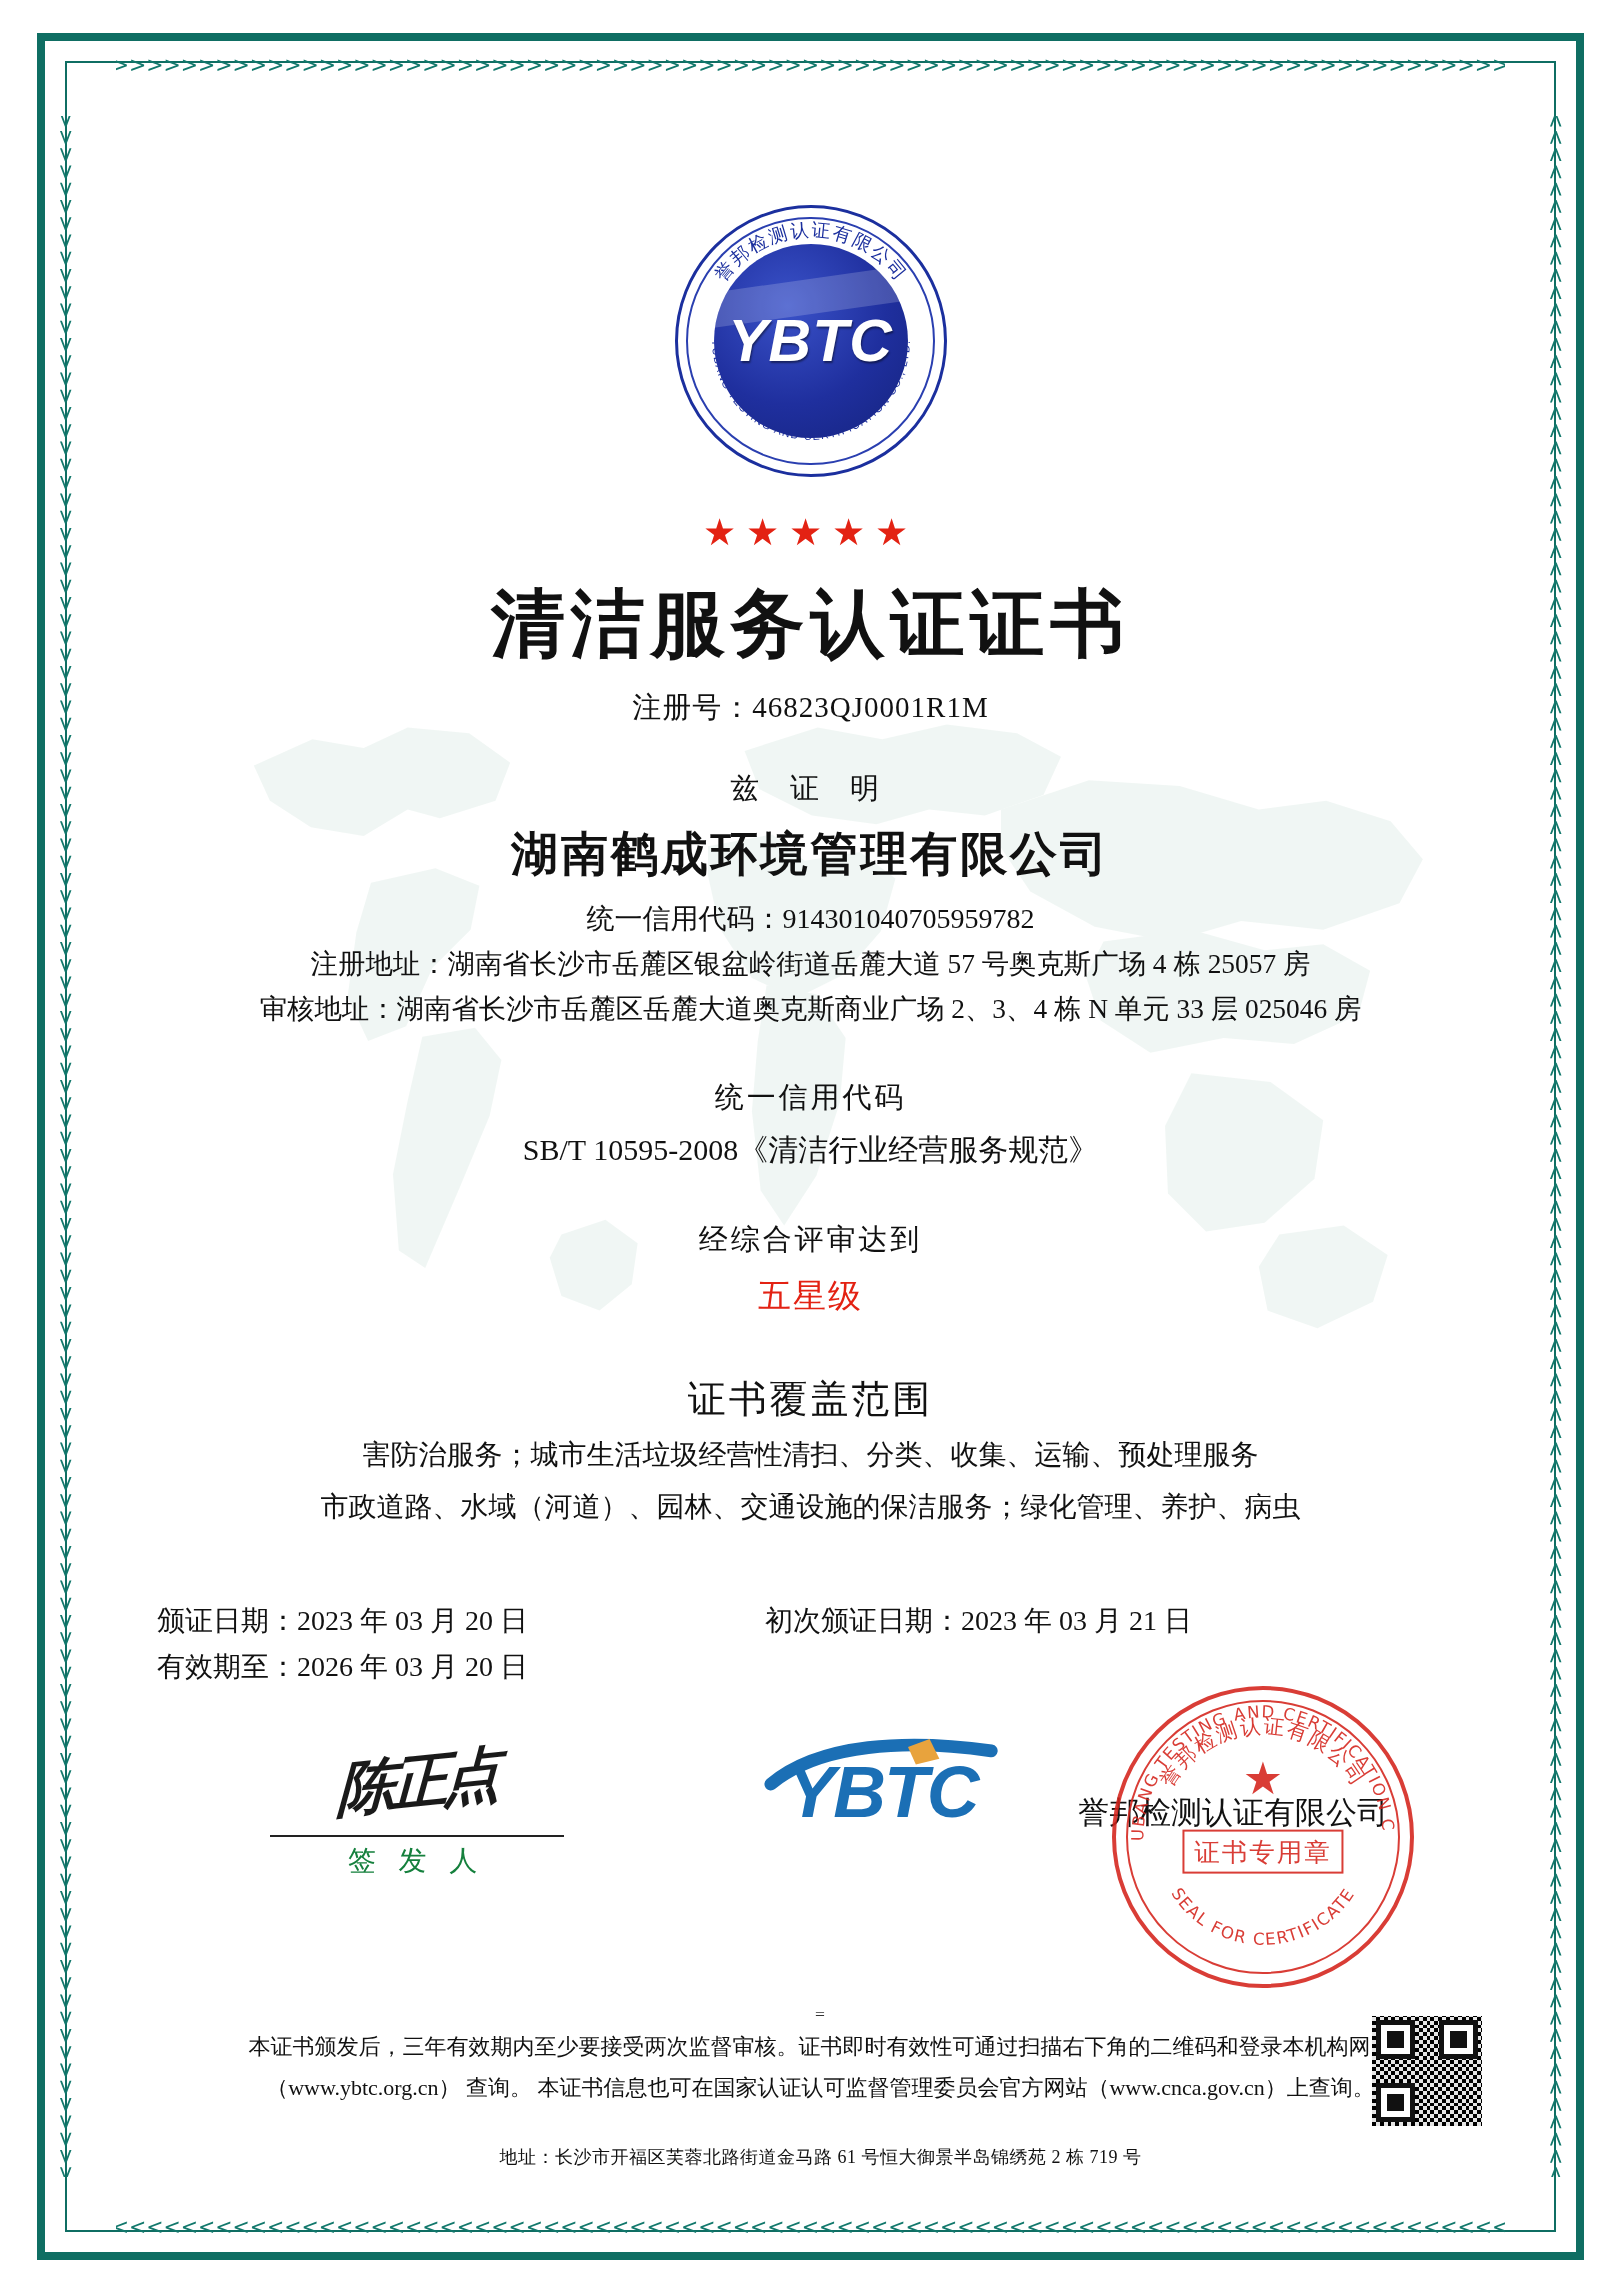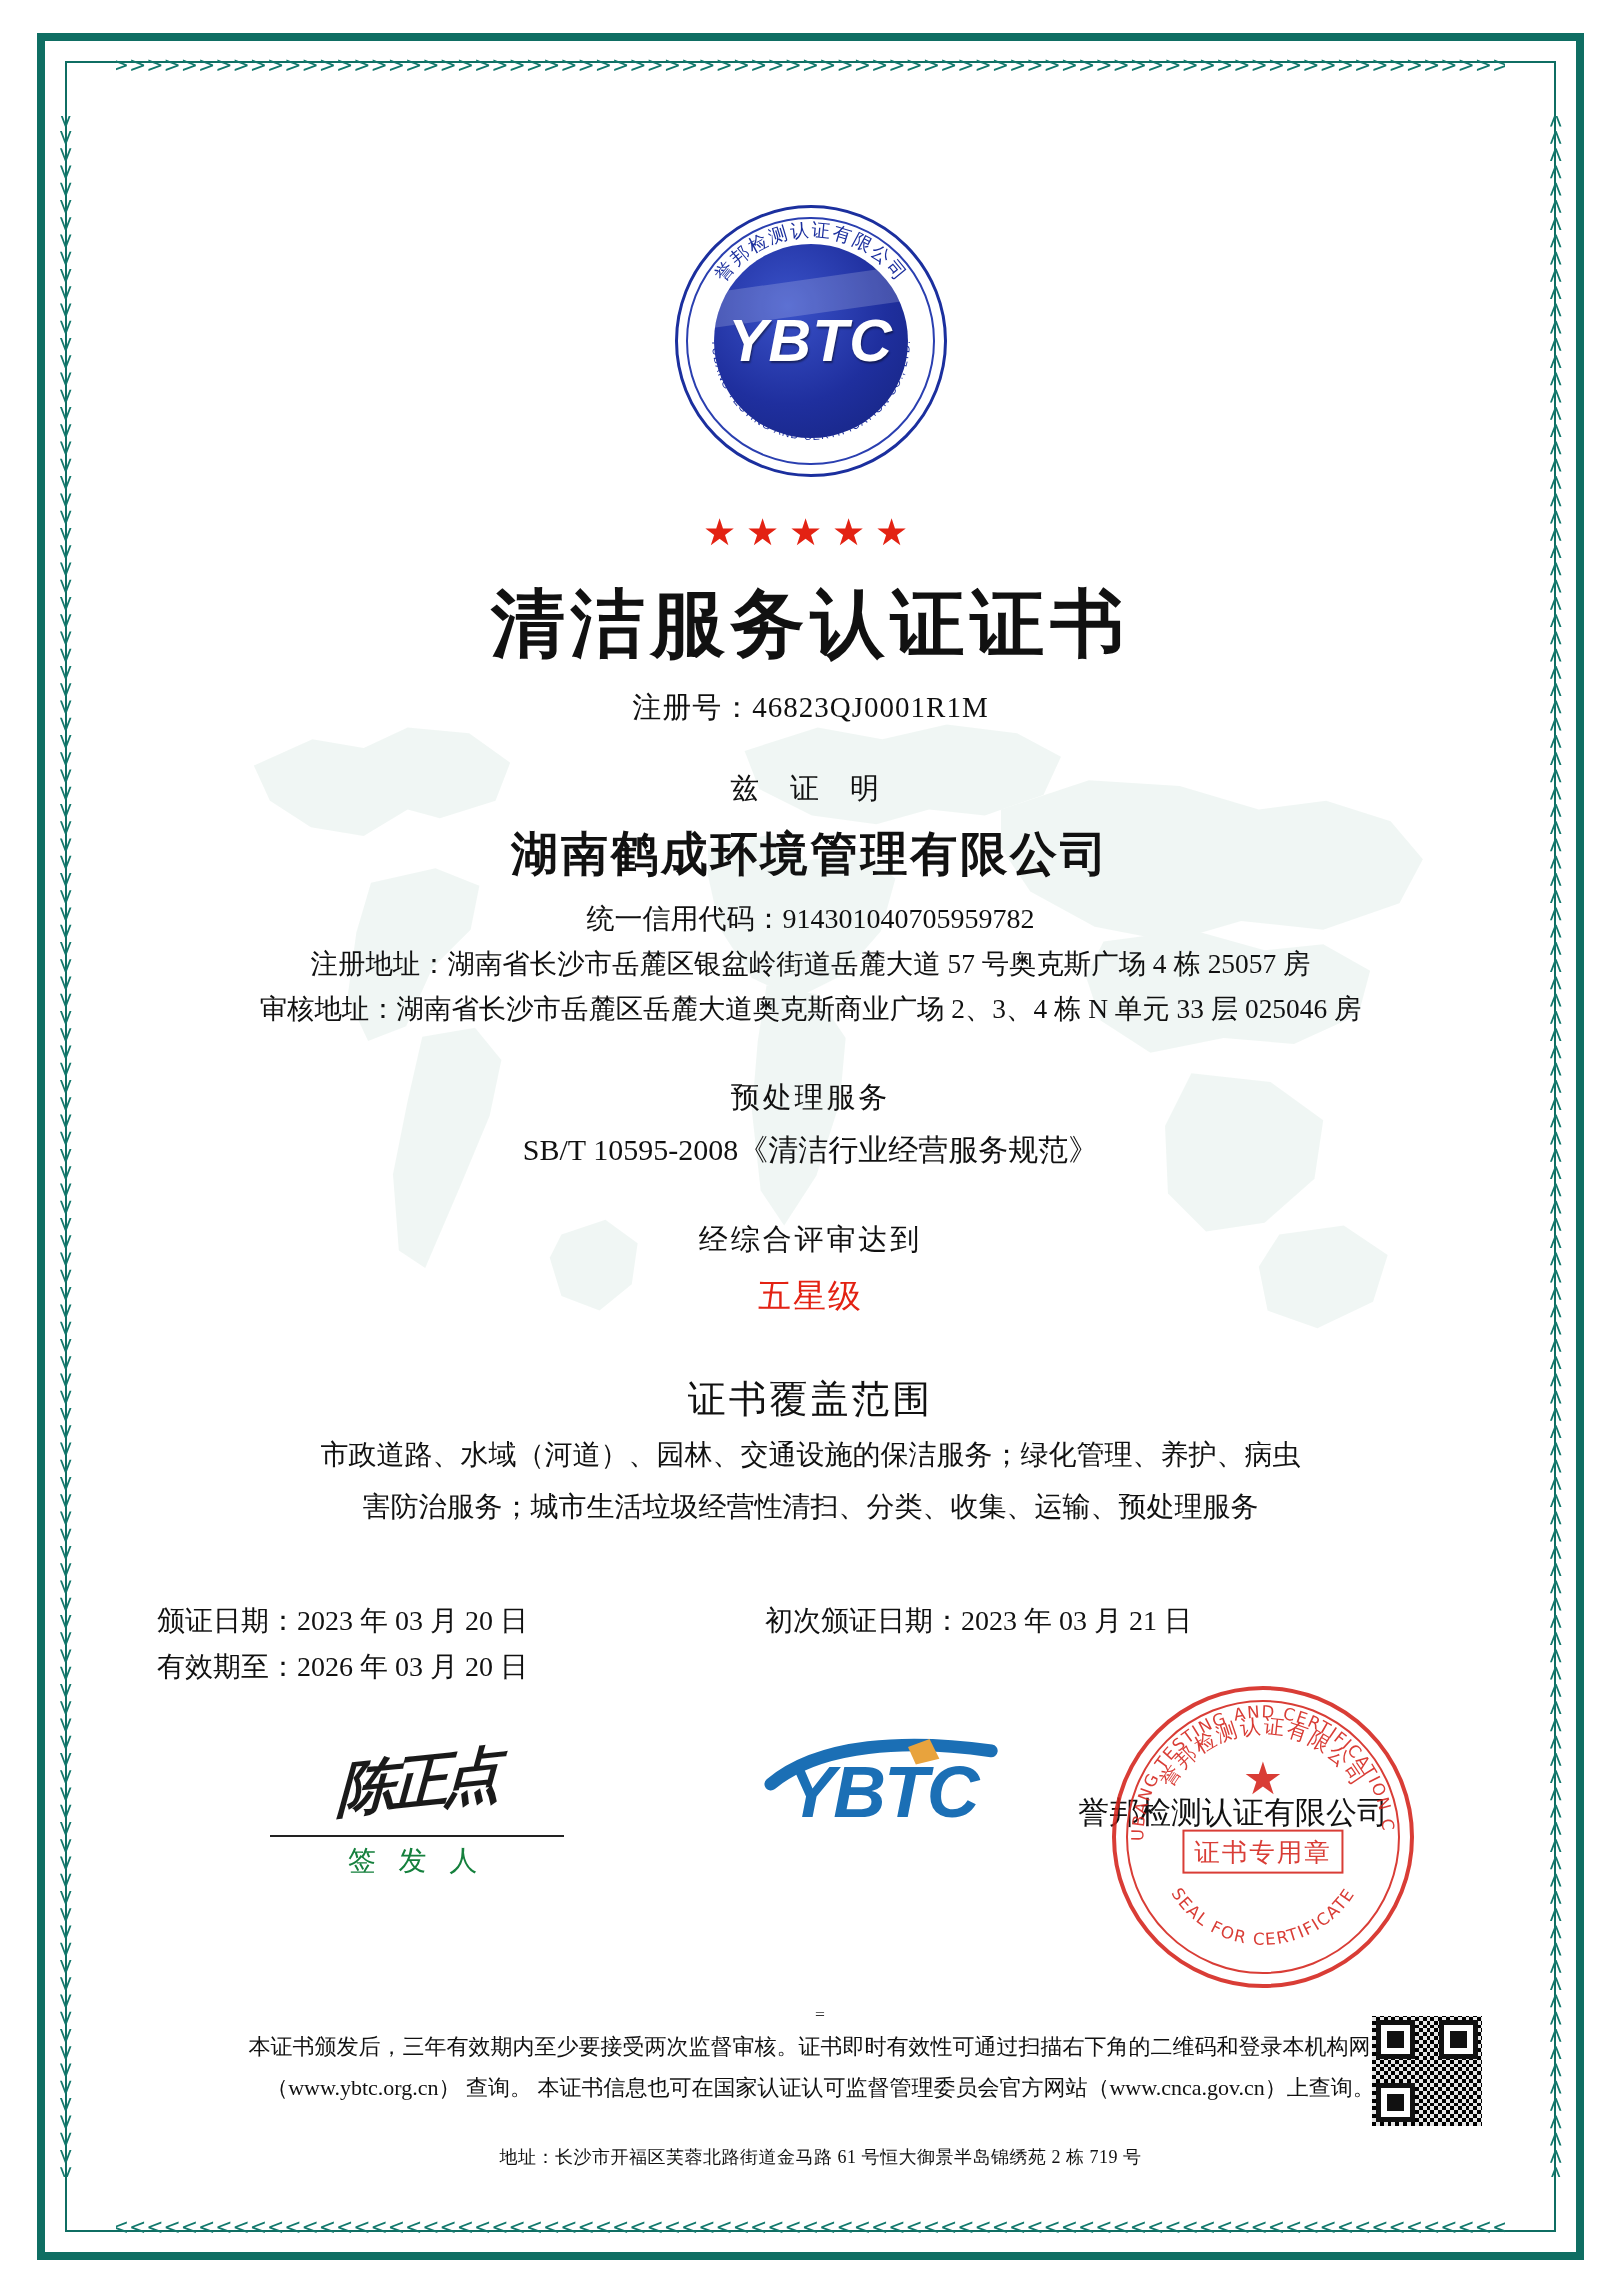--- a/index.html
+++ b/index.html
@@ -449,29 +449,29 @@
     <div class="reg-no">
       <span>注册号：</span><span>46823QJ0001R1M</span>
     </div>
 
     <div class="hereby">兹 证 明</div>
     <div class="company">湖南鹤成环境管理有限公司</div>
     <div class="credit-code">统一信用代码：914301040705959782</div>
     <div class="addr-line">注册地址：湖南省长沙市岳麓区银盆岭街道岳麓大道 57 号奥克斯广场 4 栋 25057 房</div>
     <div class="addr-line">审核地址：湖南省长沙市岳麓区岳麓大道奥克斯商业广场 2、3、4 栋 N 单元 33 层 025046 房</div>
 
-    <div class="section-head">预处理服务</div>
+    <div class="section-head">统一信用代码</div>
     <div class="standard">SB/T 10595-2008《清洁行业经营服务规范》</div>
 
     <div class="eval-head">经综合评审达到</div>
     <div class="grade">五星级</div>
 
     <div class="scope-head">证书覆盖范围</div>
+    <div class="scope-line">害防治服务；城市生活垃圾经营性清扫、分类、收集、运输、预处理服务</div>
     <div class="scope-line">市政道路、水域（河道）、园林、交通设施的保洁服务；绿化管理、养护、病虫</div>
-    <div class="scope-line">害防治服务；城市生活垃圾经营性清扫、分类、收集、运输、预处理服务</div>
   </div>
 
   <div class="dates">
     <div class="dates-row">
       <div class="dates-left">颁证日期：2023 年 03 月 20 日</div>
       <div class="dates-right">初次颁证日期：2023 年 03 月 21 日</div>
     </div>
     <div class="dates-row">
       <div class="dates-left">有效期至：2026 年 03 月 20 日</div>
     </div>

